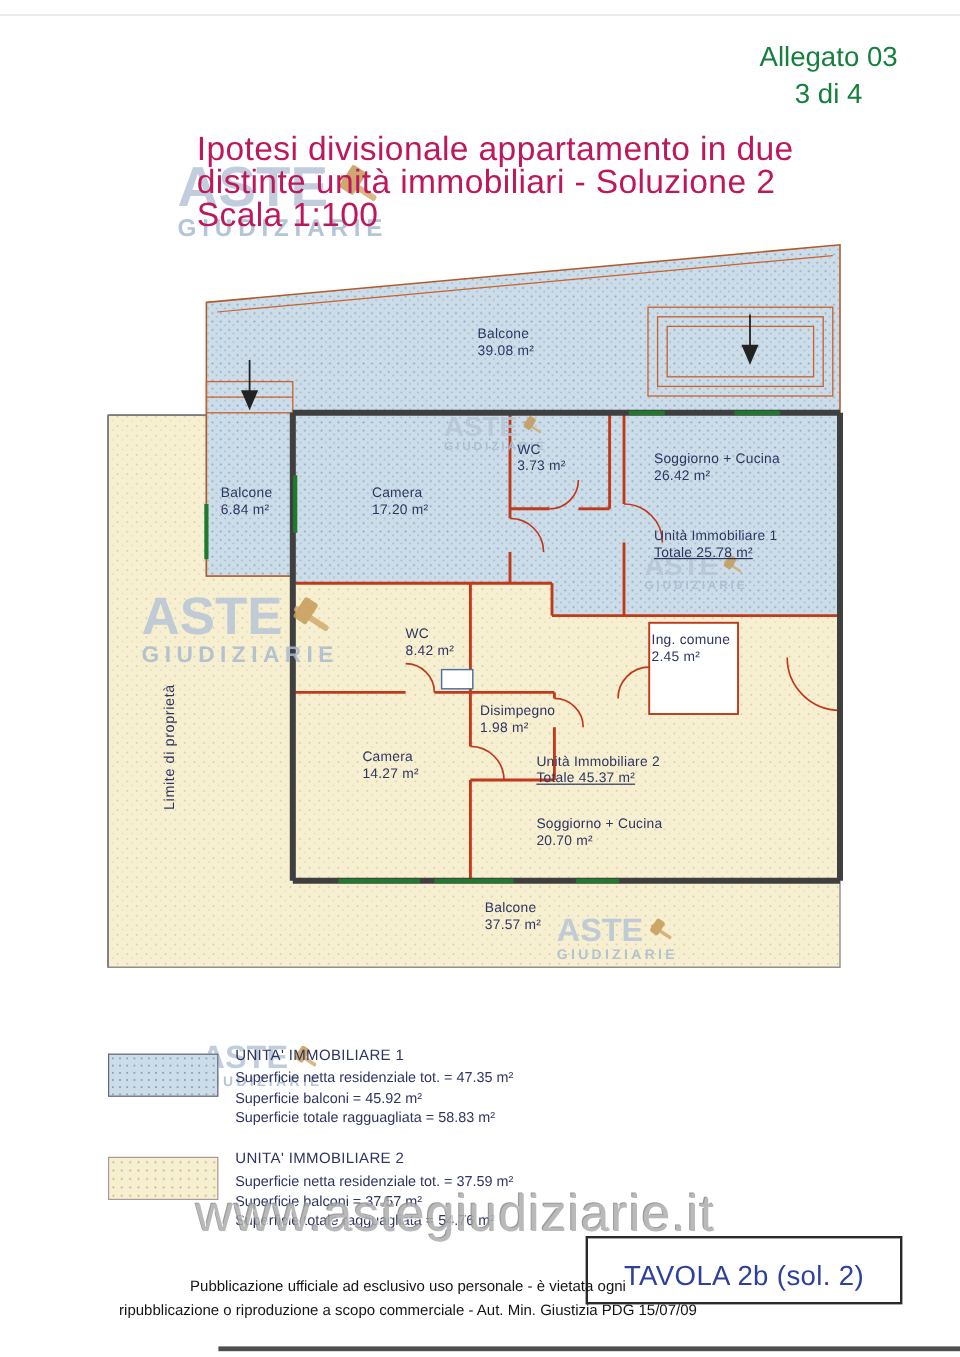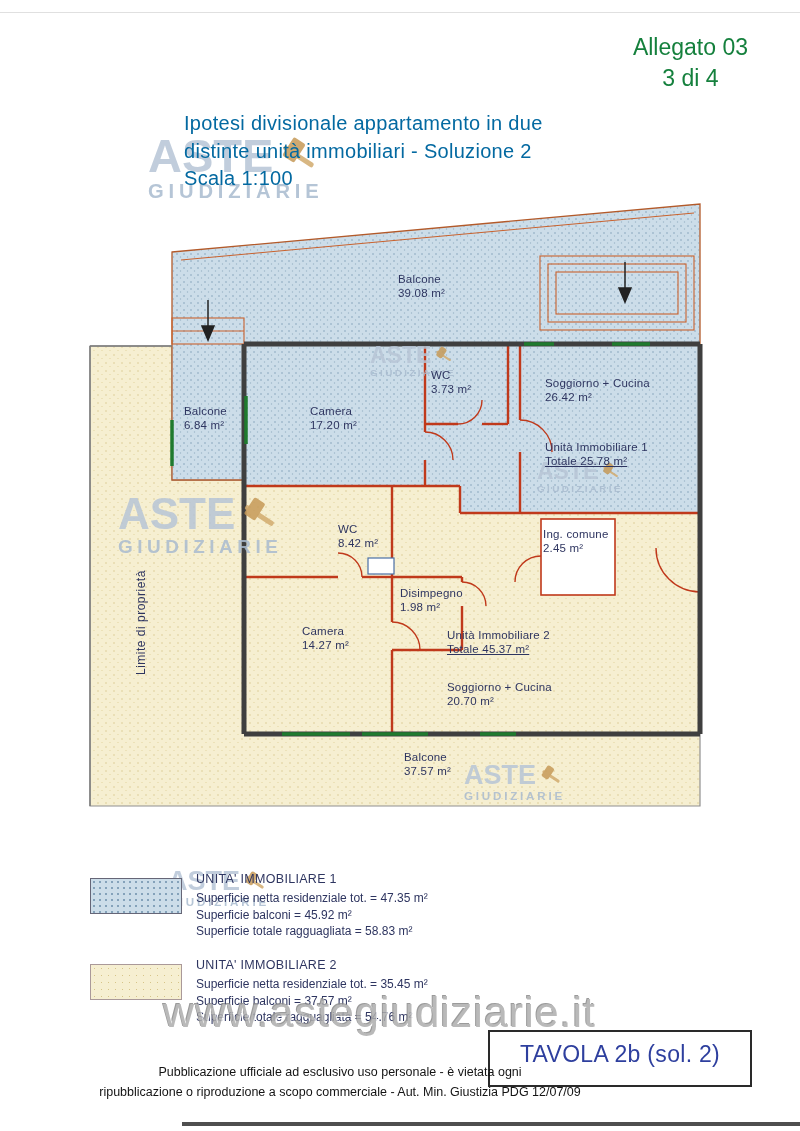--- a/index.html
+++ b/index.html
@@ -4,21 +4,21 @@
 <style>
   html,body{margin:0;padding:0}
   body{
     width:800px;height:1131px;position:relative;overflow:hidden;
     background:#ffffff;font-family:"Liberation Sans",sans-serif;
   }
   .abs{position:absolute}
 
   
   .allegato{right:52px;top:32px;color:#15803d;font-size:23px;line-height:31px;text-align:center;z-index:3}
-  .title{left:184px;top:110px;z-index:3;color:#0369a1;font-size:20px;line-height:27.5px;letter-spacing:.3px}
+  .title{left:164px;top:110px;z-index:3;color:#be185d;font-size:28px;line-height:27.5px;letter-spacing:.3px}
 
   
   .wm{z-index:2;font-weight:bold;color:#b7c5d6;opacity:.85;line-height:1;white-space:nowrap}
   .wm-top{display:flex;align-items:center}
   .wm-giud{font-size:.43em;letter-spacing:.24em;color:#a9bbcf;margin-top:.08em}
   .wm-gavel{display:inline-block;width:.85em;height:.8em;position:relative;margin-left:.12em}
   .wm-gavel::before{content:"";position:absolute;left:6%;top:46%;width:88%;height:13%;background:#d2ab6e;transform:rotate(33deg);border-radius:2px}
   .wm-gavel::after{content:"";position:absolute;left:20%;top:6%;width:36%;height:58%;background:#c69a58;transform:rotate(33deg);border-radius:2px}
   .wm-url{z-index:6;font-size:43px;font-weight:normal;letter-spacing:1px;color:#adadad;opacity:.85;
           text-shadow:1px 1px 0 #ffffff,-1px -1px 0 #8a8a8a;white-space:nowrap}
@@ -32,21 +32,21 @@
   
   .legend-swatch{width:92px;height:36px;z-index:3;box-sizing:border-box}
   .swatch-blue{background-color:#ccdde9;background-image:radial-gradient(#84a2ba .8px,transparent 1px);background-size:6px 6px;border:1px solid #667}
   .swatch-yellow{background-color:#f6efd1;background-image:radial-gradient(#d6c488 .8px,transparent 1px);background-size:7px 7px;border:1px solid #a99}
   .legend-text{z-index:3;color:#2e3560}
   .legend-title{font-size:12.5px;margin-bottom:4px;letter-spacing:.3px}
   .legend-row{font-size:12px;line-height:16.5px}
 
   
   .tavola{left:488px;top:1030px;width:264px;height:57px;border:2px solid #2a2a2a;z-index:4;
-          box-sizing:border-box;display:flex;justify-content:center;align-items:flex-start;
+          box-sizing:border-box;display:flex;justify-content:center;align-items:center;
           padding-top:9px;color:#2e3f9e;font-size:23px;letter-spacing:.3px}
   .footer{left:0;top:1062px;width:680px;text-align:center;z-index:5;color:#141414;font-size:12.5px;line-height:20px}
 
   
   .scan-top{left:0;top:12px;width:800px;height:1px;background:#e0e0e0;z-index:1}
   .scan-bottom{left:182px;top:1122px;width:618px;height:4px;background:#4f4f4f;z-index:1}
 </style>
 </head>
 <body>
 
@@ -262,27 +262,27 @@
 <div class="abs legend-text" style="left:196px;top:872px">
   <div class="legend-title">UNITA' IMMOBILIARE 1</div>
   <div class="legend-row">Superficie netta residenziale tot. = 47.35 m²</div>
   <div class="legend-row">Superficie balconi = 45.92 m²</div>
   <div class="legend-row">Superficie totale ragguagliata = 58.83 m²</div>
 </div>
 
 <div class="abs legend-swatch swatch-yellow" style="left:90px;top:964px"></div>
 <div class="abs legend-text" style="left:196px;top:958px">
   <div class="legend-title">UNITA' IMMOBILIARE 2</div>
-  <div class="legend-row">Superficie netta residenziale tot. = 35.45 m²</div>
+  <div class="legend-row">Superficie netta residenziale tot. = 37.59 m²</div>
   <div class="legend-row">Superficie balconi = 37.57 m²</div>
   <div class="legend-row">Superficie totale ragguagliata = 54.76 m²</div>
 </div>
 
 <div class="abs wm-url" style="left:163px;top:988px">www.astegiudiziarie.it</div>
 
 <div class="abs tavola">
   <span>TAVOLA 2b (sol. 2)</span>
 </div>
 
 <div class="abs footer">
   <div>Pubblicazione ufficiale ad esclusivo uso personale - è vietata ogni</div>
-  <div>ripubblicazione o riproduzione a scopo commerciale - Aut. Min. Giustizia PDG 12/07/09</div>
+  <div>ripubblicazione o riproduzione a scopo commerciale - Aut. Min. Giustizia PDG 15/07/09</div>
 </div>
 
 </body></html>

